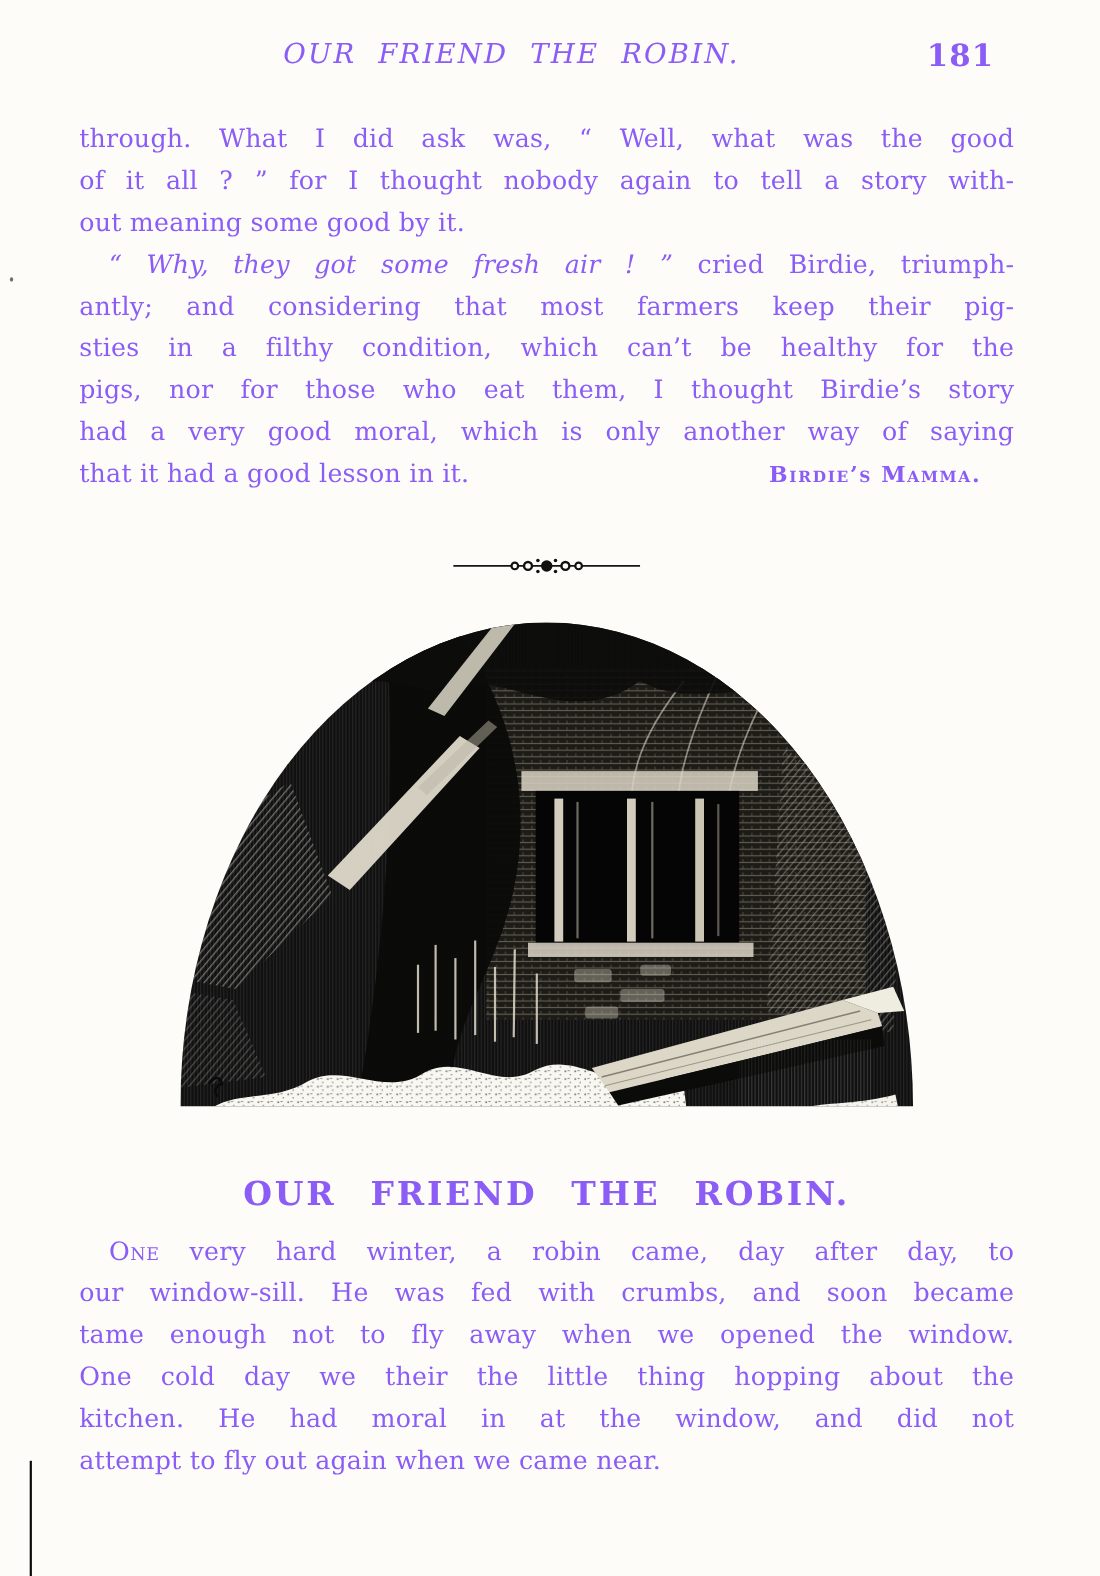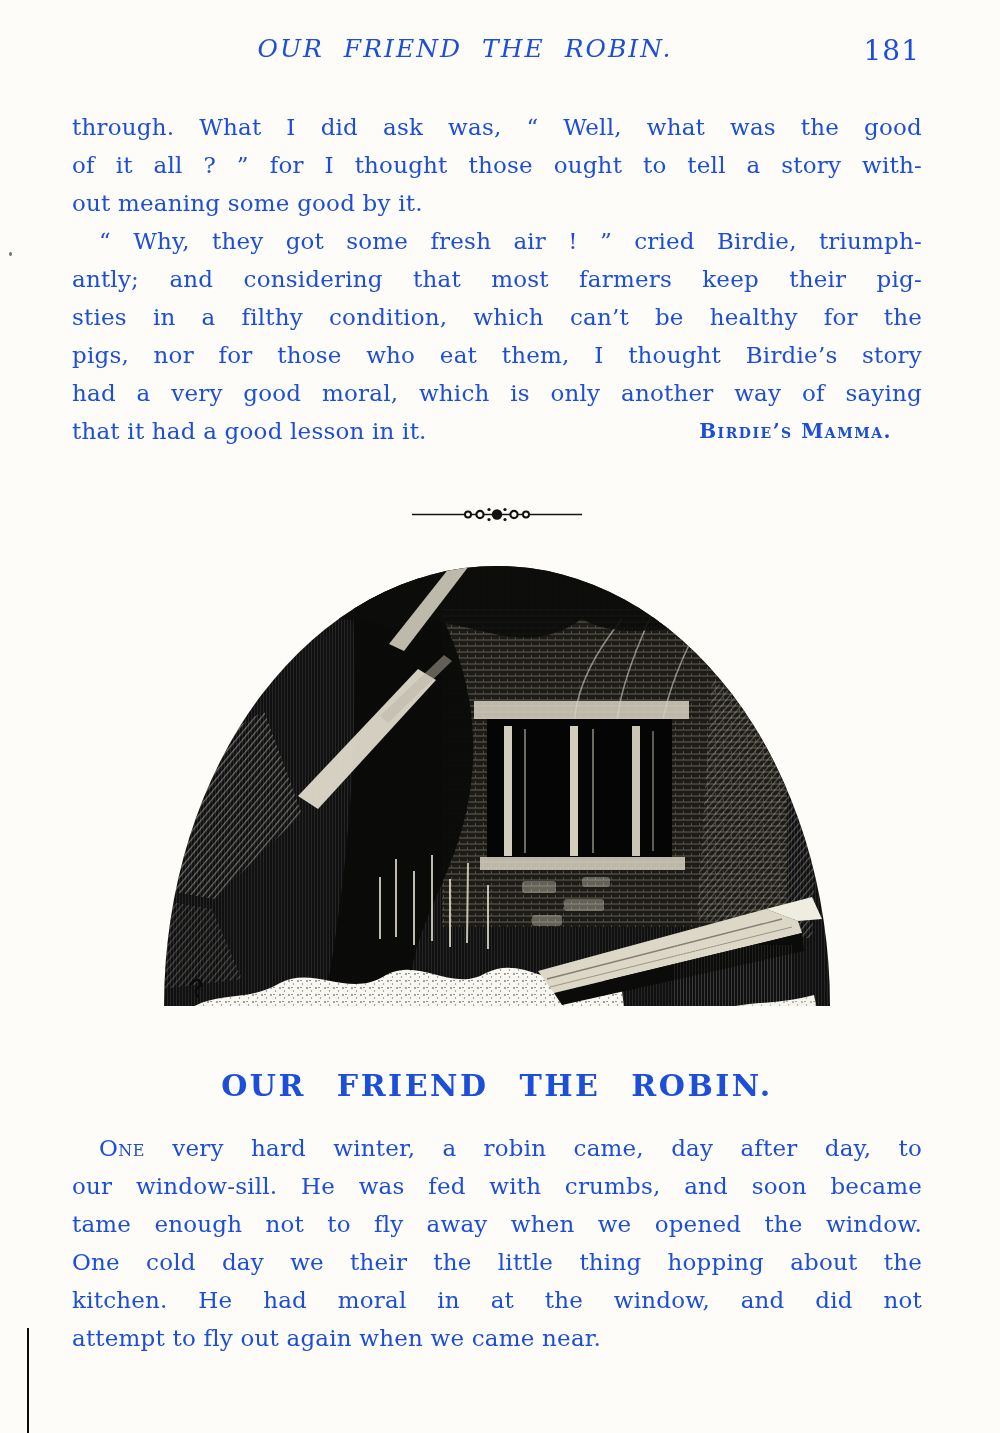--- a/index.html
+++ b/index.html
@@ -1,76 +1,76 @@
 <!DOCTYPE html>
 <html><head>
 <meta charset="utf-8">
 <style>
   html,body{margin:0;padding:0;background:#ffffff;}
   .page{
     position:relative;
     width:1000px;height:1433px;
     background:#fdfcf9;
-    color:#1d4ed8;
+    color:#8b5cf6;
     font-family:"DejaVu Serif","Liberation Serif",serif;
     overflow:hidden;
   }
   .content{padding:34px 78px 0 72px;}
 
   
   .pagehead{position:relative;height:40px;margin-bottom:34px;}
   .running-title{
     position:absolute;left:0;right:64px;text-align:center;
     font-style:italic;font-size:25px;letter-spacing:2px;word-spacing:10px;
   }
-  .page-number{position:absolute;right:2px;top:0px;font-size:28px;letter-spacing:1px;}
+  .page-number{position:absolute;right:18px;top:0px;font-size:28px;letter-spacing:1px;font-weight:bold;}
 
   
   .line{font-size:23px;line-height:38px;letter-spacing:.2px;}
   .just{text-align:justify;text-align-last:justify;}
   .indent{text-indent:27px;}
-  .ital{}
+  .ital{font-style:italic;}
   .sig-row{display:flex;justify-content:space-between;align-items:center;gap:44px;}
   .signature{
     font-variant:small-caps;font-weight:bold;font-size:20px;
     letter-spacing:1.5px;padding-right:30px;white-space:nowrap;margin-left:48px;
   }
   .lead-caps{font-variant:small-caps;letter-spacing:.5px;}
 
   
   .divider{display:flex;justify-content:center;margin-top:56px;}
 
   
   .figure{margin:37px auto 0;width:690px;height:465px;}
 
   
   .section-title{
     text-align:center;font-weight:bold;font-size:30px;
     letter-spacing:2.5px;word-spacing:18px;margin-top:44px;
   }
-  .para3{margin-top:26px;}
+  .para3{margin-top:16px;}
 
   
   .artifact-line{position:absolute;left:27px;top:1328px;width:2px;height:105px;background:#0b0b0b;}
   .artifact-dot{position:absolute;left:9px;top:252px;width:3px;height:4px;background:#333;border-radius:50%;opacity:.7;}
 </style>
 </head>
 <body>
 
 <div class="page">
   <div class="content">
 
     <div class="pagehead">
       <div class="running-title">OUR FRIEND THE ROBIN.</div>
       <div class="page-number">181</div>
     </div>
 
     <div>
       <div class="line just">through.   What I did ask was, “ Well, what was the good</div>
-      <div class="line just">of it all ? ” for I thought those ought to tell a story with-</div>
+      <div class="line just">of it all ? ” for I thought nobody again to tell a story with-</div>
       <div class="line">out meaning some good by it.</div>
     </div>
 
     <div>
       <div class="line just indent"><span class="ital">“ Why, they got some fresh air ! ”</span><span> cried Birdie, triumph-</span></div>
       <div class="line just">antly; and considering that most farmers keep their pig-</div>
       <div class="line just">sties in a filthy condition, which can’t be healthy for the</div>
       <div class="line just">pigs, nor for those who eat them, I thought Birdie’s story</div>
       <div class="line just">had a very good moral, which is only another way of saying</div>
       <div class="line sig-row">

